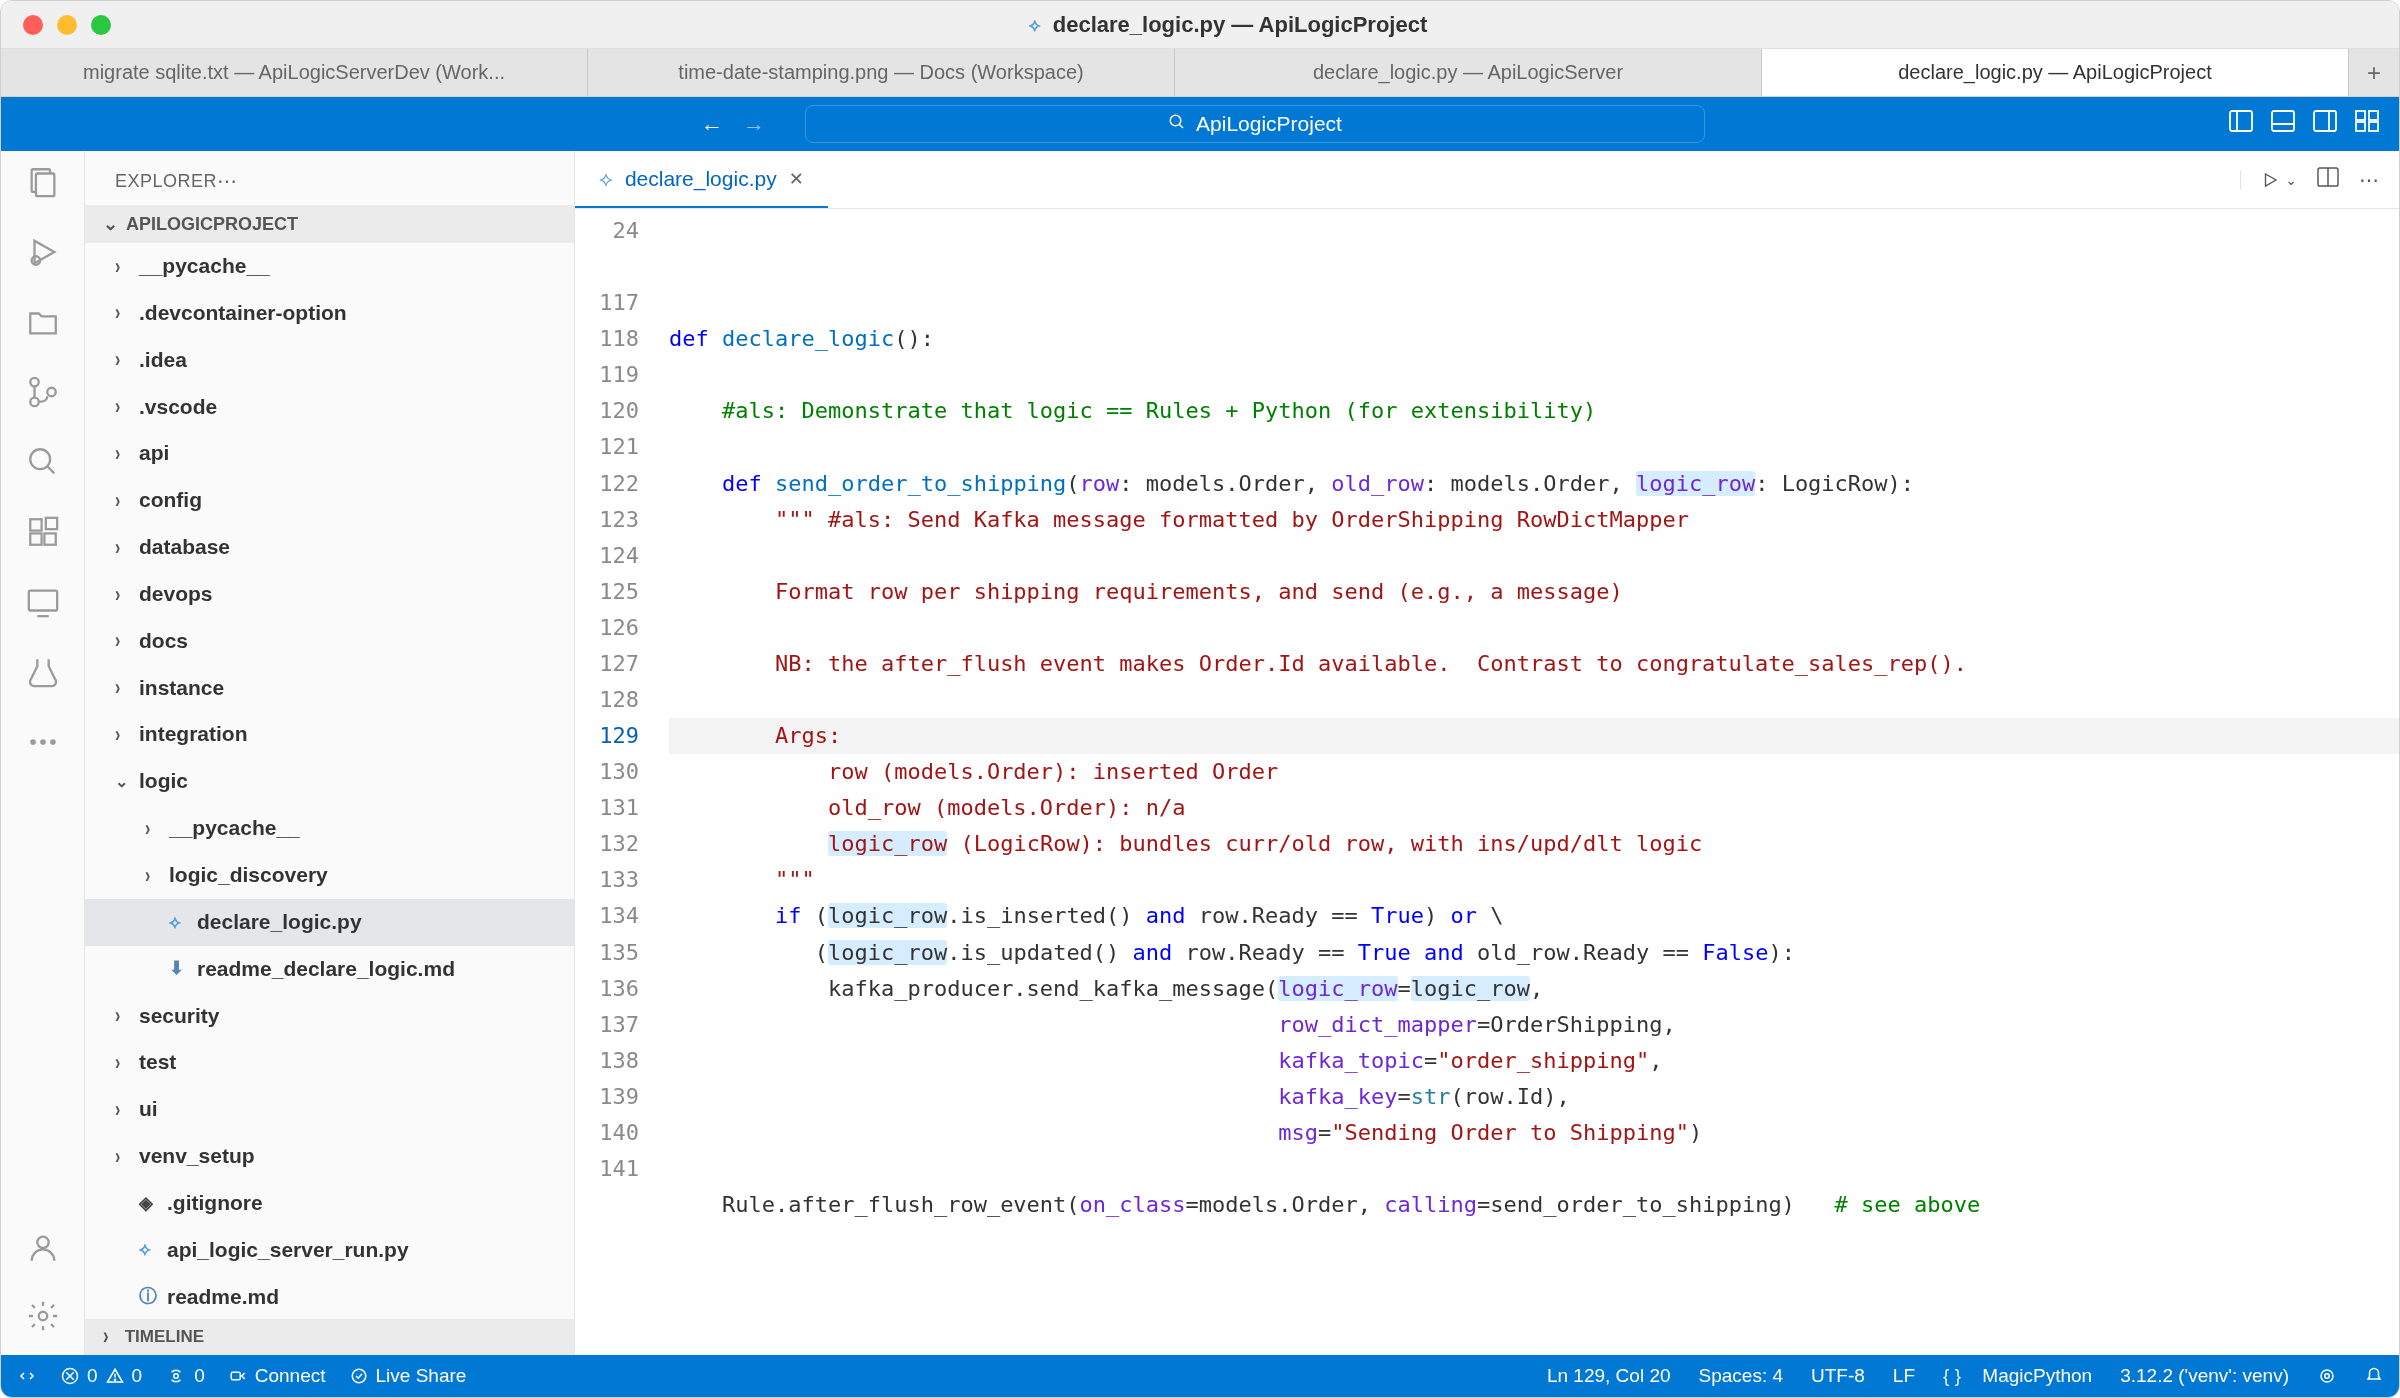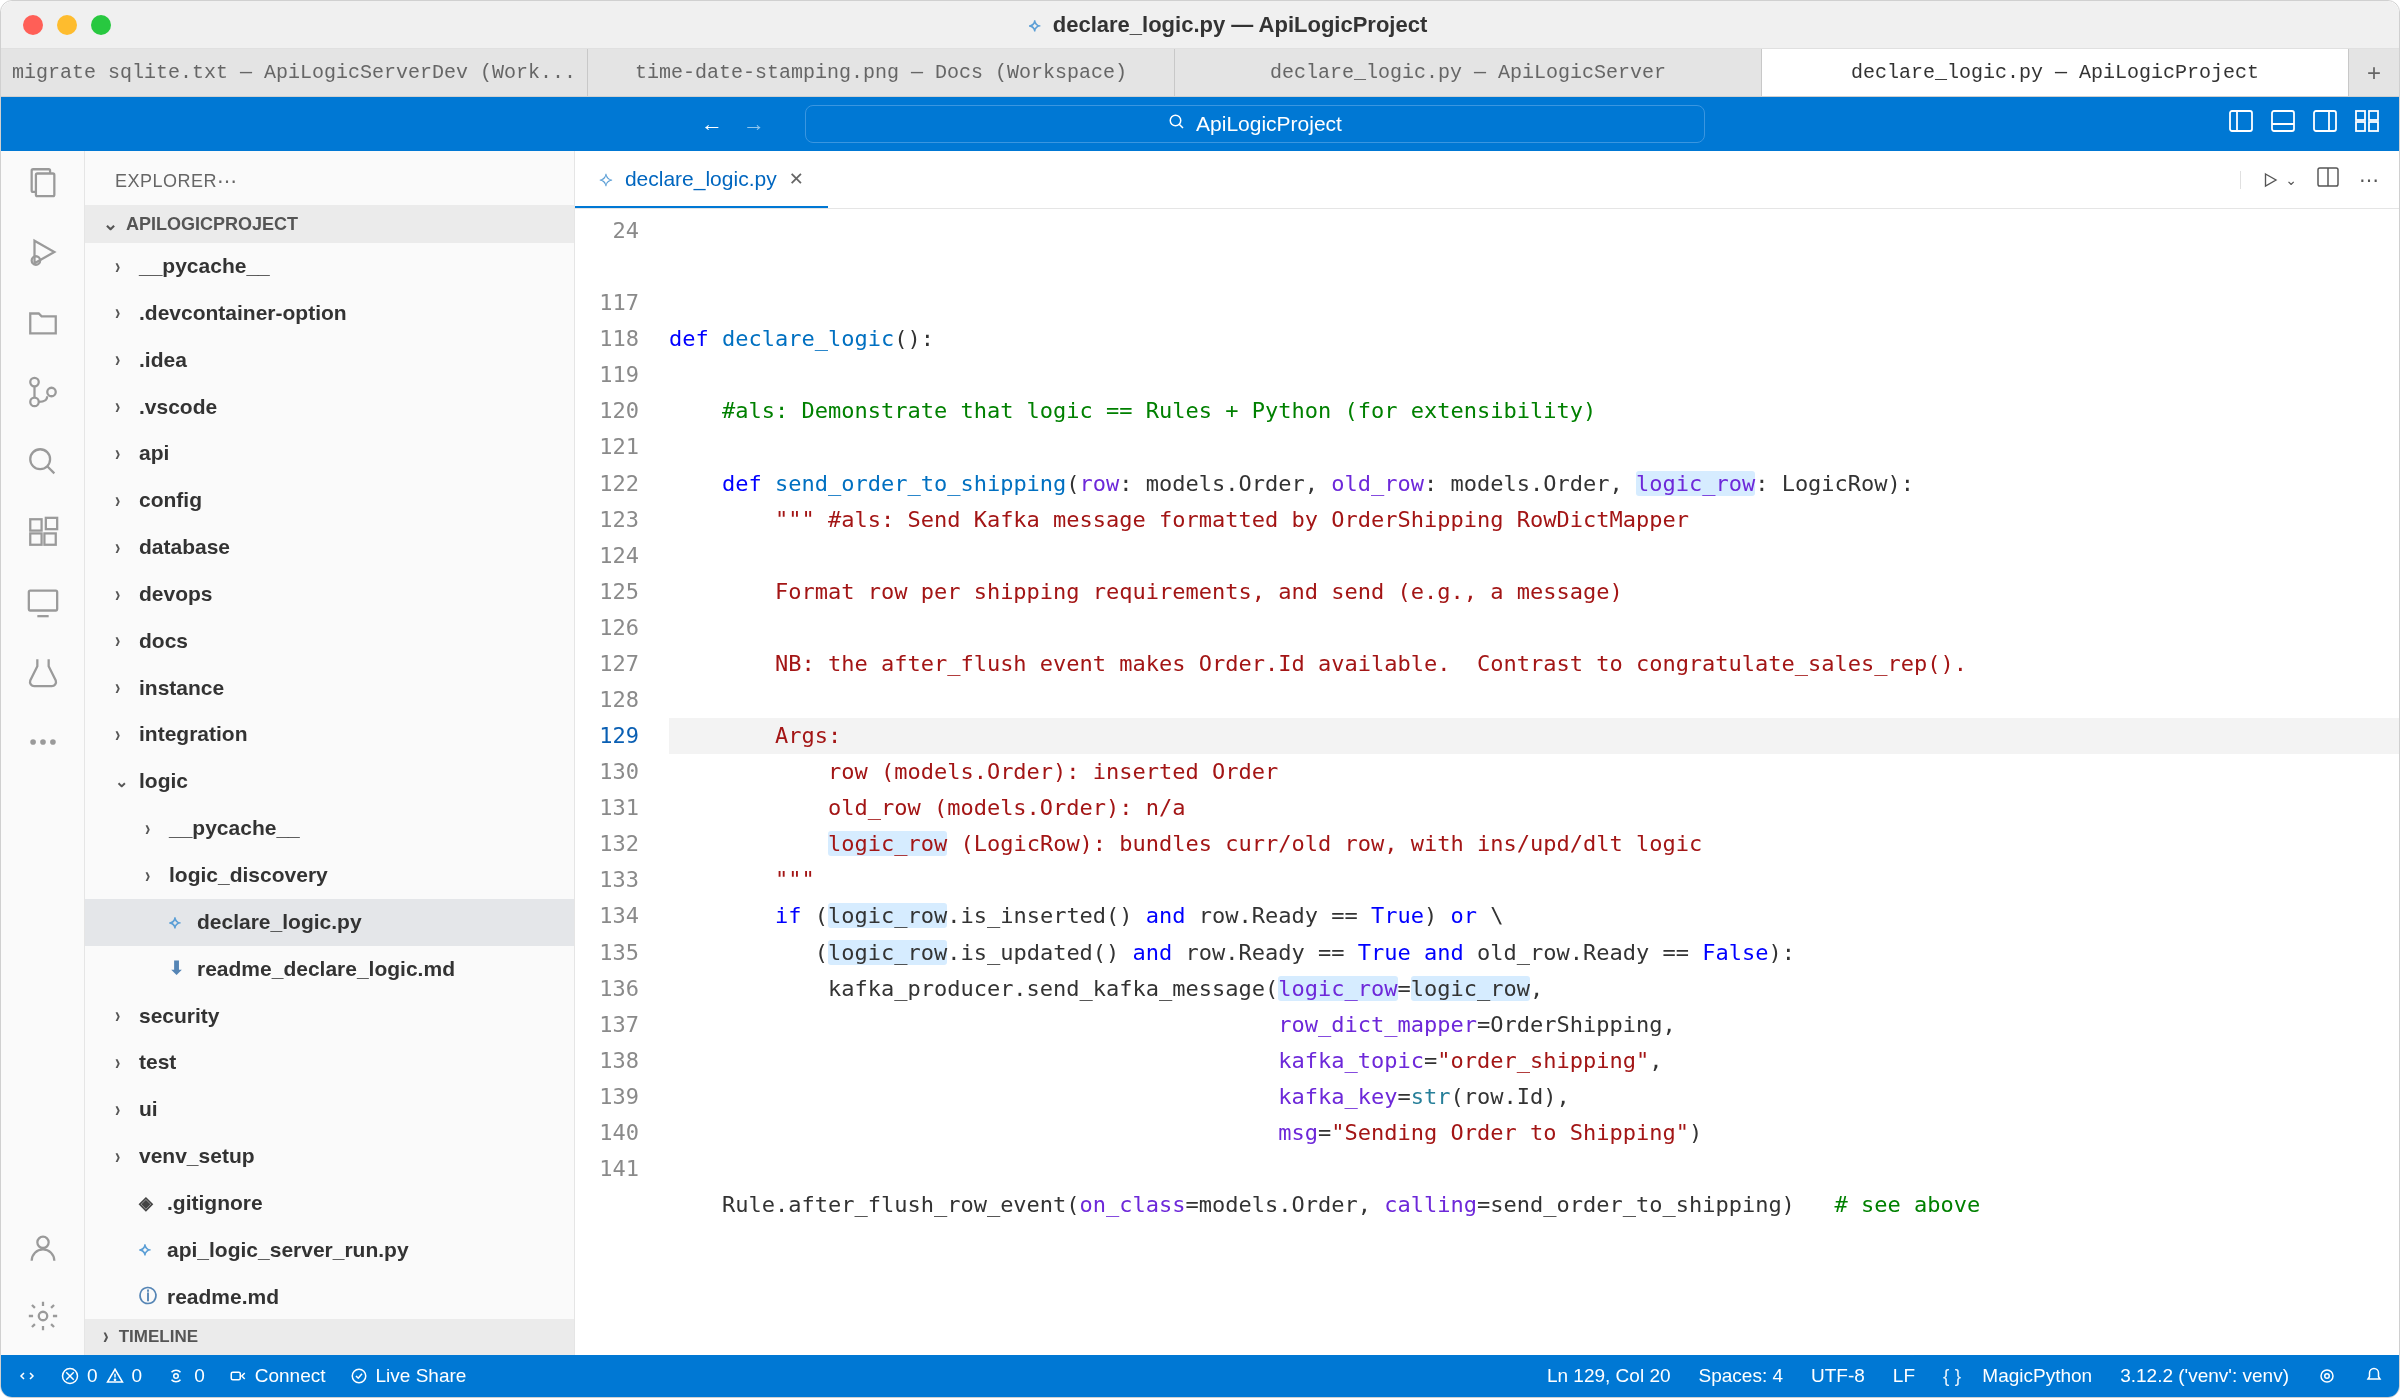--- a/index.html
+++ b/index.html
@@ -61,21 +61,20 @@
     }
     .window-tab {
       flex: 1;
       display: flex;
       align-items: center;
       justify-content: center;
       font-size: 20px;
       color: #666;
       border-right: 1px solid #c8c8c8;
       background: #e4e4e4;
-      font-family: Liberation Mono, monospace;
     }
     .window-tab.active {
       background: #ffffff;
       color: #333;
     }
     .add-tab {
       width: 50px;
       display: flex;
       align-items: center;
       justify-content: center;
@@ -210,21 +209,21 @@
       font-size: 18px;
     }
     .timeline-header {
       padding: 8px 18px;
       background: #ebebeb;
       font-size: 17px;
       font-weight: 600;
       color: #555;
       display: flex;
       align-items: flex-start;
-      gap: 10px;
+      gap: 16px;
     }
     
     .editor-area {
       flex: 1;
       display: flex;
       flex-direction: column;
       background: #fff;
     }
     .editor-tabs {
       height: 58px;

